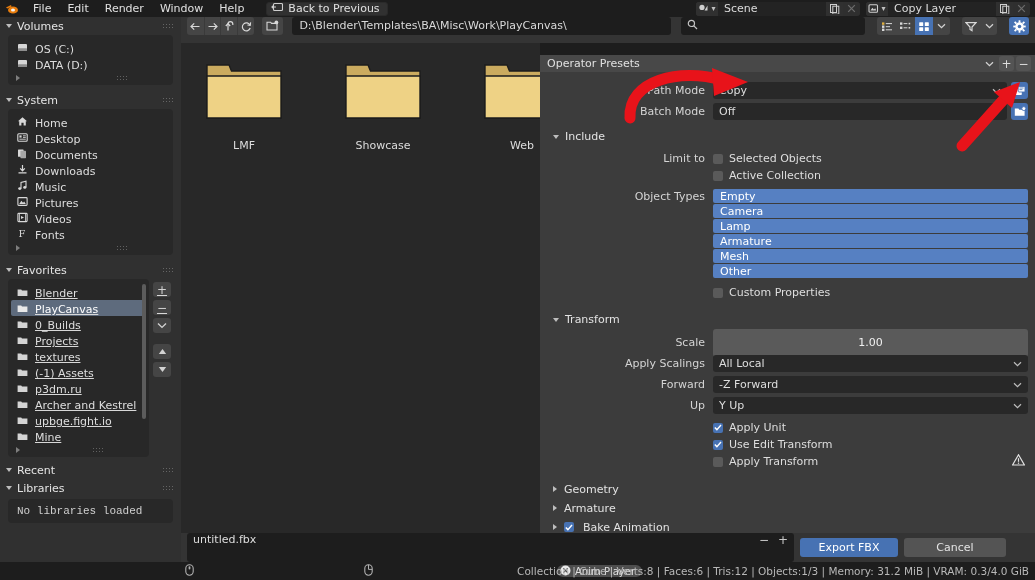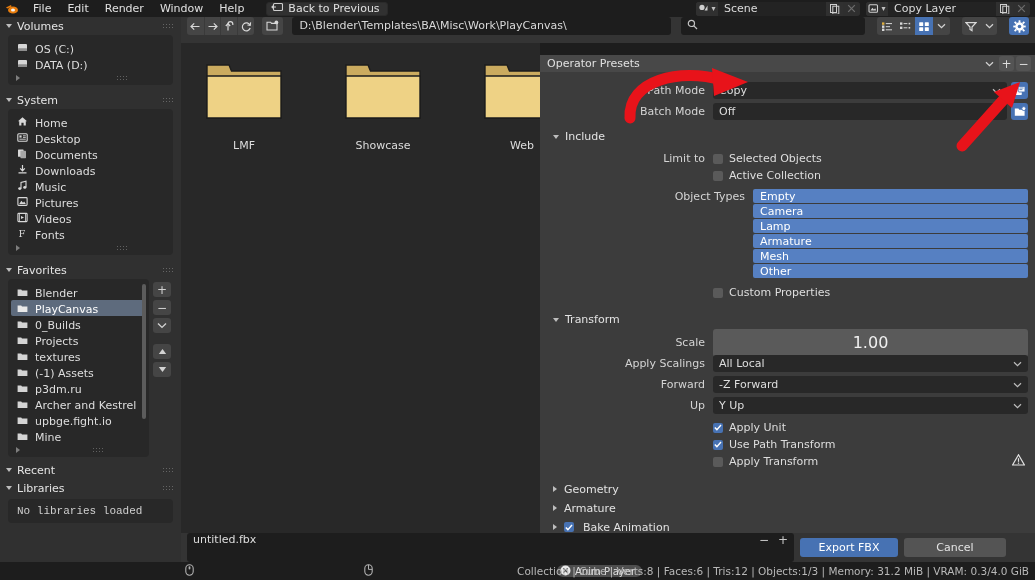--- a/index.html
+++ b/index.html
@@ -48,21 +48,21 @@
   .row {
     height:16px; display:flex; align-items:flex-end; gap:7px; padding-left:9px;
     font-size:11px; color:#dedede; white-space:nowrap;
   }
   .row.sel { background:#5e6b7d; border-radius:2px; margin:0 3px; padding-left:6px; color:#fff; }
   .boxfoot { display:flex; align-items:center; height:11px; padding-left:8px; }
   .boxfoot .tri { border-left-color:#7e7e7e; }
   .boxfoot .grip { margin-right:0; margin-left:auto; position:relative; left:-46px; }
 
   
-  .fav-wrap { display:flex; margin:0 8px 4px 8px; gap:4px; }
+  .fav-wrap { display:flex; margin:0 8px 4px 8px; gap:4px;text-decoration:underline; }
   .fav-list { flex:1; background:#282828; border-radius:4px; padding:5px 0 2px 0; position:relative; }
   .fav-scroll { position:absolute; right:3px; top:5px; width:4px; height:135px; background:#5c5c5c; border-radius:2px; }
   .fav-btns { width:20px; display:flex; flex-direction:column; gap:3px; padding-top:3px; }
   .sq { width:18px; height:15px; background:#454545; border-radius:3px; display:flex; align-items:center; justify-content:center; color:#d2d2d2; font-size:12px; }
   .sq.gap { margin-top:8px; }
   .noLib { margin:2px 8px; background:#282828; border-radius:4px; height:24px; line-height:24px; padding-left:9px; color:#cfcfcf; font-size:11px;font-family:Liberation Mono, monospace; }
 
   
   .filearea { position:absolute; left:181px; top:17px; width:359px; height:516px; background:#282828; }
   .folders { display:flex; padding:43px 0 0 24px; gap:61px; }
@@ -94,21 +94,21 @@
   .pdrop { flex:1; height:17px; background:#282828; border-radius:3px; display:flex; align-items:center; padding:0 6px; font-size:11px; color:#dedede; }
   .pdrop .cv { margin-left:auto; }
   .blueicon { width:17px; height:17px; background:#4772b3; border-radius:3px; margin-left:4px; margin-right:7px; display:flex; align-items:center; justify-content:center; }
   .subhead { height:19px; display:flex; align-items:center; gap:6px; padding-left:13px; margin-top:6px; font-size:11px; color:#e2e2e2; }
   .chkrow { display:flex; align-items:center; height:17px; }
   .chklabelspace { width:173px; text-align:right; padding-right:8px; font-size:11px; color:#d4d4d4; }
   .chk { width:10px; height:10px; border-radius:2px; background:#5a5a5a; margin-right:6px; flex:none; }
   .chk.on { background:#4772b3; display:flex; align-items:center; justify-content:center; }
   .ctext { font-size:11px; color:#dedede; }
   .otype { height:14px; margin-bottom:1px; background:#5680c2; border-radius:2px; display:flex; align-items:center; padding-left:7px; font-size:11px; color:#fff; }
-  .slider { flex:1; height:28px; background:#5a5a5a; border-radius:3px; display:flex; align-items:center; justify-content:center; font-size:16px; color:#f0f0f0; margin-right:7px; }
+  .slider { flex:1; height:28px; background:#5a5a5a; border-radius:3px; display:flex; align-items:center; justify-content:center; font-size:11px; color:#f0f0f0; margin-right:7px; }
   .warn { margin-left:auto; margin-right:10px; }
   .colrow { display:flex; align-items:center; height:18px; gap:7px; padding-left:13px; margin-top:1px; font-size:11px; color:#e2e2e2; }
 
   
   .bottombar { position:absolute; left:181px; top:533px; width:854px; height:29px; background:#343434; display:flex; align-items:center; padding:0 6px; }
   .fnfield { width:607px; height:29px; background:#1d1d1d; border-radius:3px; display:flex; align-items:flex-start; padding:0 6px; font-size:11px; color:#dedede; }
   .fnfield .pm { margin-left:auto; display:flex; gap:9px; color:#c8c8c8; font-size:12px; }
   .btnblue { width:98px; height:19px; background:#4772b3; border-radius:3px; margin-left:6px; display:flex; align-items:center; justify-content:center; font-size:11px; color:#fff; }
   .btngrey { width:102px; height:19px; background:#545454; border-radius:3px; margin-left:6px; display:flex; align-items:center; justify-content:center; font-size:11px; color:#e4e4e4; }
   .statusbar { position:absolute; left:0; top:562px; width:1035px; height:18px; background:#1d1d1d; display:flex; align-items:center; font-size:10.5px; color:#b6b6b6; }
@@ -607,21 +607,21 @@
       <div class="chklabelspace">Limit to</div>
       <div class="chk"></div>
       <div class="ctext">Selected Objects</div>
     </div>
     <div class="chkrow">
       <div class="chklabelspace"></div>
       <div class="chk"></div>
       <div class="ctext">Active Collection</div>
     </div>
 
-    <div style="display:flex; margin-top:5px;padding-left:40px;">
+    <div style="display:flex; margin-top:5px;">
       <div class="plabel" style="padding-top:1px;">Object Types</div>
       <div style="flex:1; margin-right:7px;">
         <div class="otype">Empty</div>
         <div class="otype">Camera</div>
         <div class="otype">Lamp</div>
         <div class="otype">Armature</div>
         <div class="otype">Mesh</div>
         <div class="otype">Other</div>
       </div>
     </div>
@@ -684,21 +684,21 @@
       </div>
       <div class="ctext">Apply Unit</div>
     </div>
     <div class="chkrow">
       <div class="chklabelspace"></div>
       <div class="chk on">
         <svg width="8" height="7" viewBox="0 0 8 7">
             <path d="M0.8 3.4 L2.9 5.6 L7 1" fill="none" stroke="#fff" stroke-width="1.4"></path>
           </svg>
       </div>
-      <div class="ctext">Use Path Transform</div>
+      <div class="ctext">Use Edit Transform</div>
     </div>
     <div class="chkrow">
       <div class="chklabelspace"></div>
       <div class="chk"></div>
       <div class="ctext">Apply Transform</div>
       <div class="warn">
         <svg width="13" height="12" viewBox="0 0 13 12">
             <path d="M6.5 0.8 L12.4 11 H0.6 Z" fill="none" stroke="#e2e2e2" stroke-width="1.2"></path>
             <rect x="5.9" y="4.2" width="1.2" height="3.6" fill="#e2e2e2"></rect>
             <rect x="5.9" y="8.6" width="1.2" height="1.2" fill="#e2e2e2"></rect>

